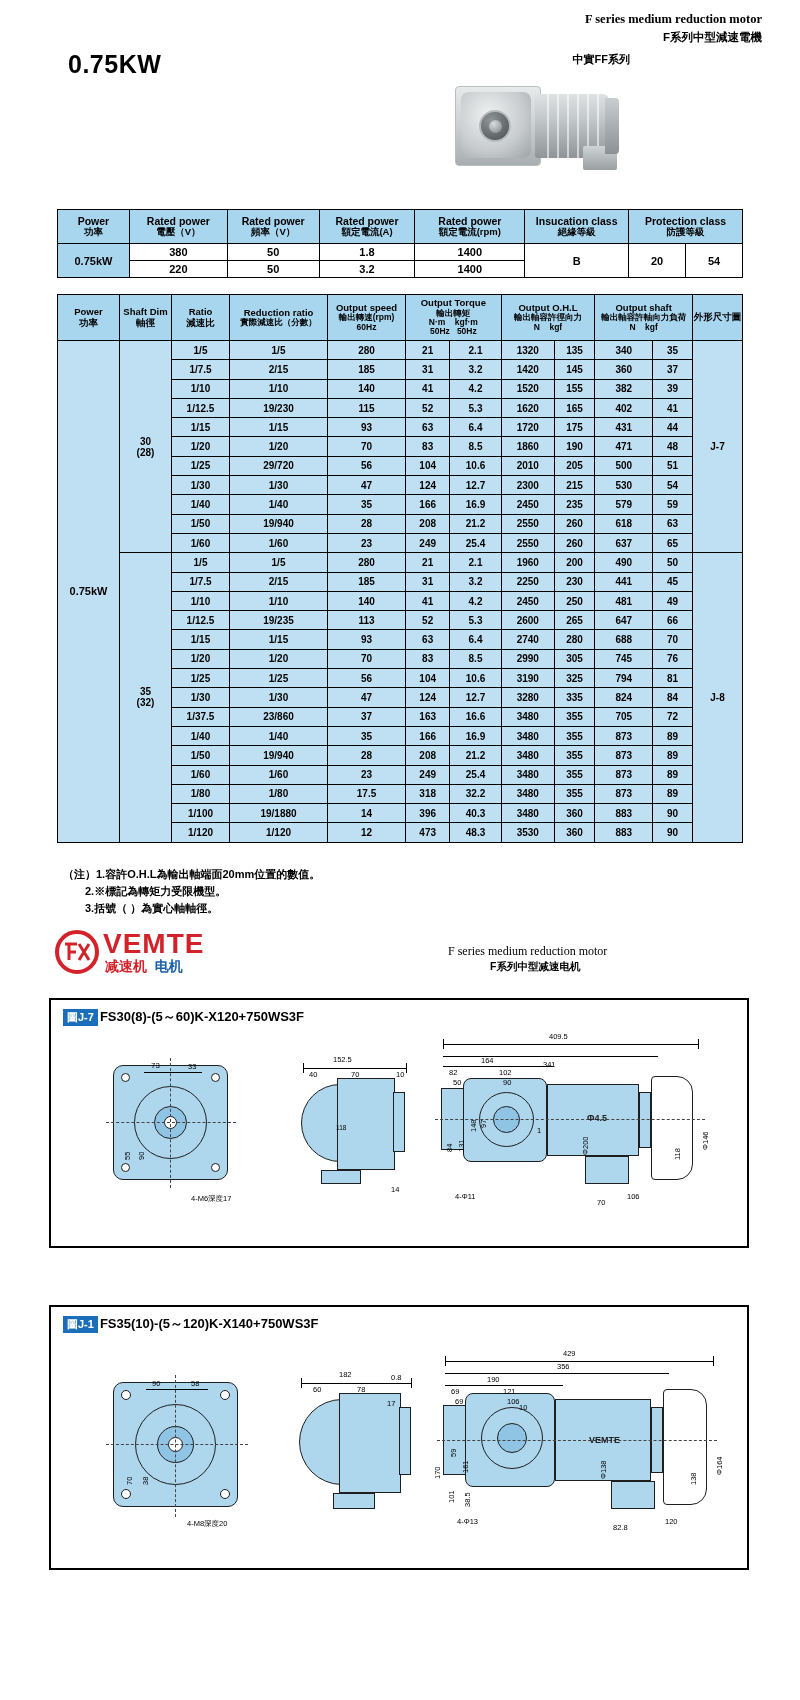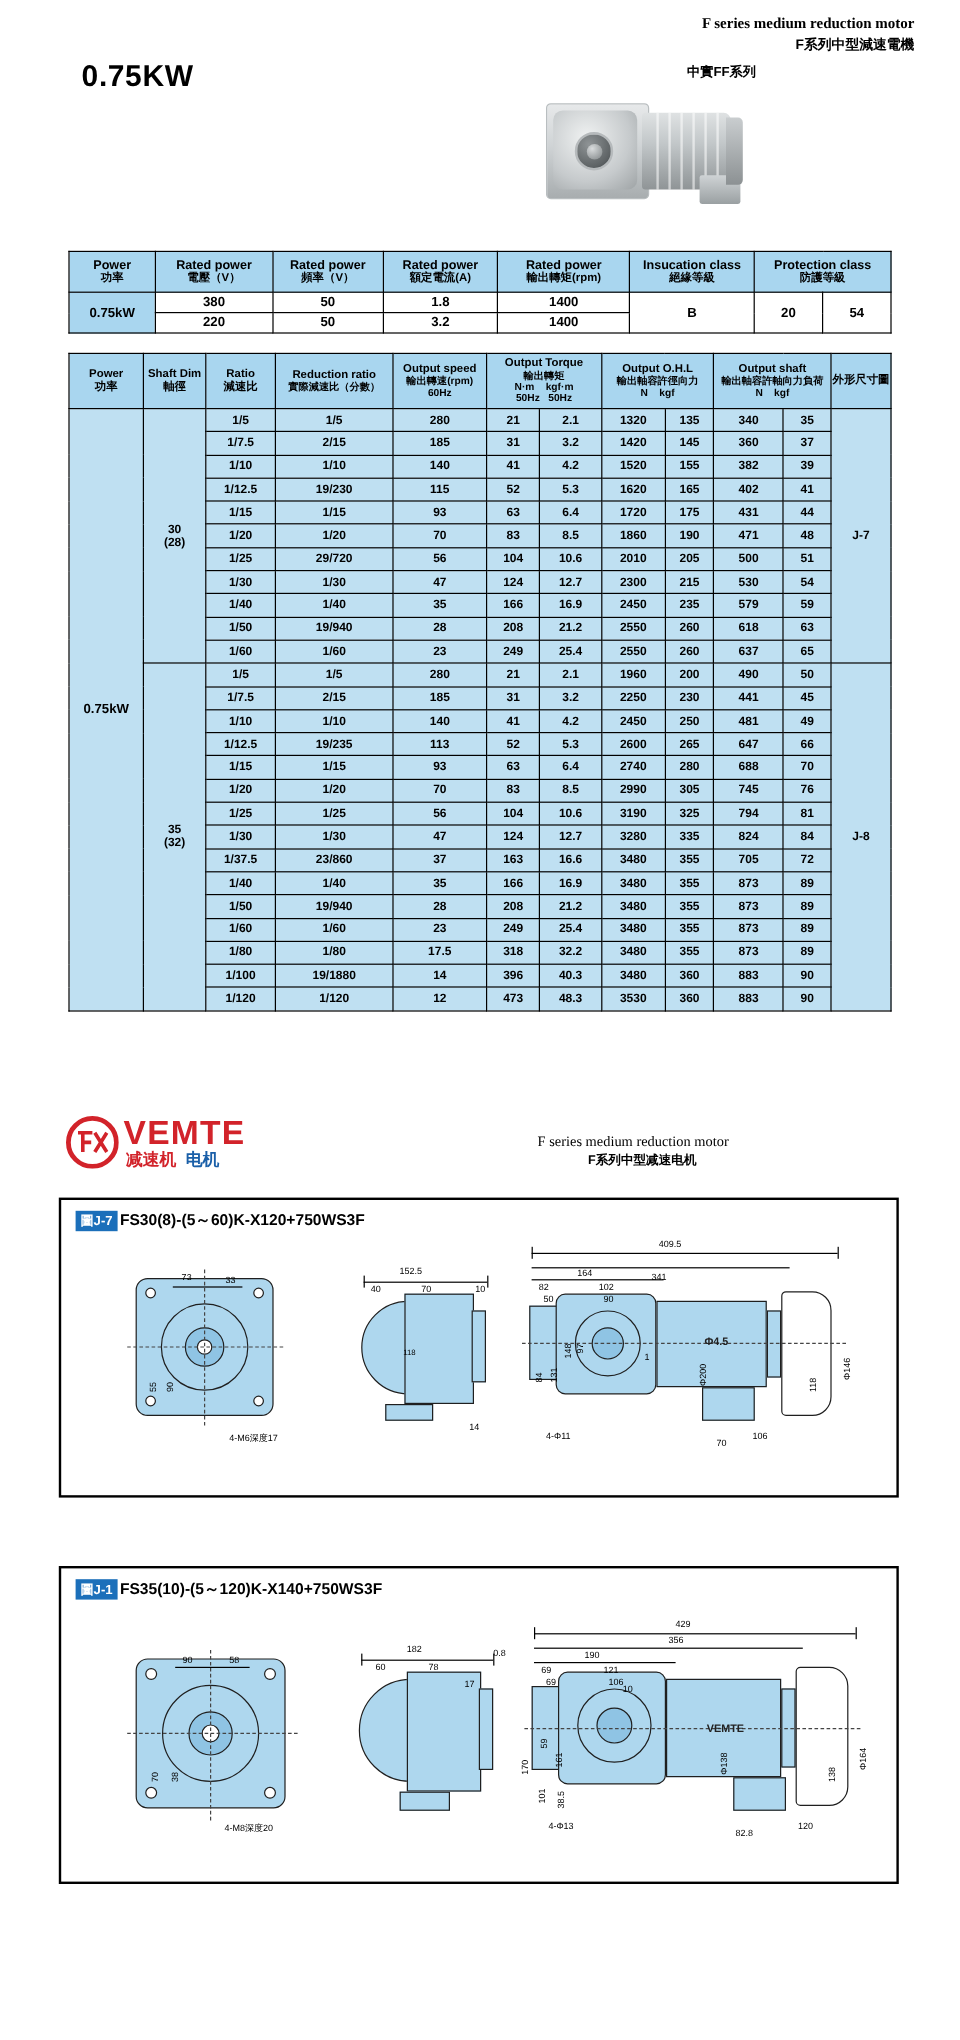--- a/index.html
+++ b/index.html
@@ -294,21 +294,21 @@
       <th style="width:92px">
         <div>Rated power</div>
             <div class="cn">頻率（V）</div>
       </th>
       <th style="width:96px">
         <div>Rated power</div>
             <div class="cn">額定電流(A)</div>
       </th>
       <th style="width:110px">
         <div>Rated power</div>
-            <div class="cn">輸出轉矩(rpm)</div>
+            <div class="cn">額定電流(rpm)</div>
       </th>
       <th style="width:104px">
         <div>Insucation class</div>
             <div class="cn">絕緣等級</div>
       </th>
       <th style="width:114px" colspan="2">
         <div>Protection class</div>
             <div class="cn">防護等級</div>
       </th>
     </tr>
@@ -676,20 +676,25 @@
           <td>473</td>
           <td>48.3</td>
           <td>3530</td>
           <td>360</td>
           <td>883</td>
           <td>90</td>
         </tr>
       </tbody>
   </table>
 
+  <div class="notes">
+    <div>（注）1.容許O.H.L為輸出軸端面20mm位置的數值。</div>
+    <div style="padding-left:22px">2.※標記為轉矩力受限機型。</div>
+    <div style="padding-left:22px">3.括號（ ）為實心軸軸徑。</div>
+  </div>
 
   <div class="logo-wrap">
     <div class="logo-mark">
       <svg width="44" height="44" viewBox="0 0 44 44">
         <circle cx="22" cy="22" r="20" fill="none" stroke="#d2232a" stroke-width="4"></circle>
         <path d="M10 14 L22 14 M14 14 L14 30 M14 22 L21 22" stroke="#d2232a" stroke-width="3" fill="none"></path>
         <path d="M24 14 L34 30 M34 14 L24 30" stroke="#d2232a" stroke-width="3" fill="none"></path>
       </svg>
     </div>
     <div class="logo-text">VEMTE</div>
@@ -808,21 +813,21 @@
       <div class="bluecirc" style="left:248px; top:92px; width:86px; height:86px;"></div>
       <div class="bluebox" style="left:288px; top:86px; width:62px; height:100px;"></div>
       <div class="bluebox" style="left:348px; top:100px; width:12px; height:68px;"></div>
       <div class="bluebox" style="left:282px; top:186px; width:42px; height:16px;"></div>
       <div class="hline" style="left:250px; top:76px; width:110px;"></div>
       <div class="vline" style="left:250px; top:71px; height:10px;"></div>
       <div class="vline" style="left:360px; top:71px; height:10px;"></div>
       <div class="dim" style="left:288px; top:63px;">182</div>
       <div class="dim" style="left:262px; top:78px;">60</div>
       <div class="dim" style="left:306px; top:78px;">78</div>
-      <div class="dim" style="left:360px; top:66px;">0.8</div>
+      <div class="dim" style="left:340px; top:66px;">0.8</div>
       <div class="dim" style="left:336px; top:92px;">17</div>
     </div>
 
     <div class="dwg">
       <div class="bluebox" style="left:392px; top:98px; width:28px; height:70px;"></div>
       <div class="bluebox" style="left:414px; top:86px; width:90px; height:94px; border-radius:8px;"></div>
       <div class="bluecirc" style="left:430px; top:100px; width:62px; height:62px;"></div>
       <div class="bluecirc" style="left:446px; top:116px; width:30px; height:30px; background:#8fc4e4;"></div>
       <div class="bluebox" style="left:504px; top:92px; width:96px; height:82px;"></div>
       <div class="bluebox" style="left:600px; top:100px; width:12px; height:66px;"></div>

